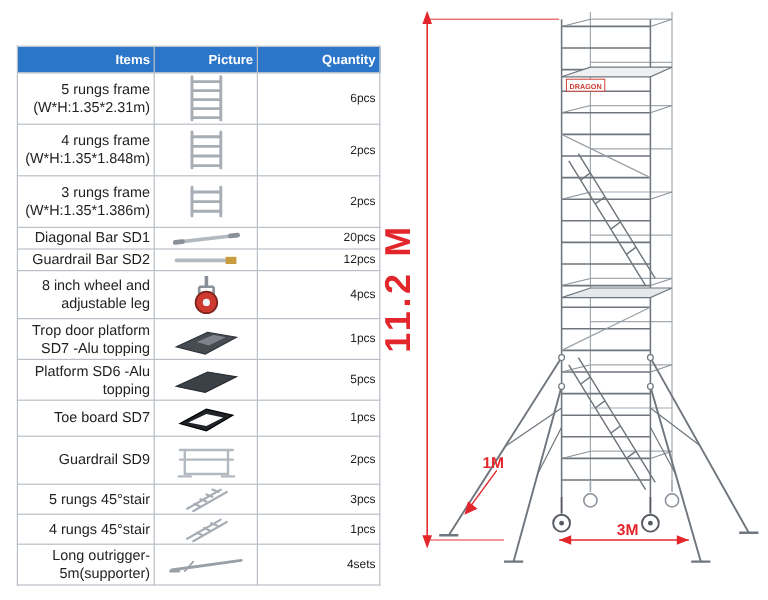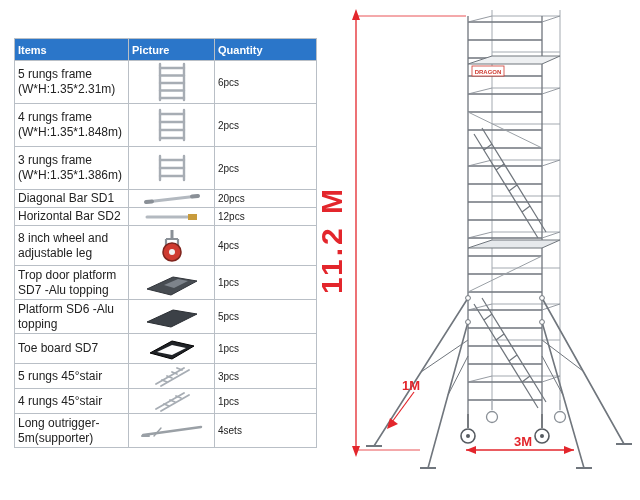--- a/index.html
+++ b/index.html
@@ -1,20 +1,20 @@
 <!DOCTYPE html>
 <html><head>
 <meta charset="utf-8">
 <style>
   html,body{margin:0;padding:0;background:#ffffff;}
   body{width:640px;height:500px;font-family:"Liberation Sans",sans-serif;color:#222;}
   .page{position:relative;width:640px;height:500px;overflow:hidden;background:#fff;}
 
   .spec-table{position:absolute;left:14px;top:38px;width:302px;border-collapse:collapse;table-layout:fixed;}
-  .spec-table th,.spec-table td{border:1px solid #b9bfc6;text-align:left;vertical-align:middle;padding:1px 3px;}
+  .spec-table th,.spec-table td{border:1px solid #b9bfc6;text-align:right;vertical-align:middle;padding:1px 3px;}
   .spec-table th{background:#2b76c9;color:#fff;font-size:11px;font-weight:bold;height:19px;}
   .c-item{font-size:12px;line-height:1.25;}
   .c-qty{font-size:10px;}
   .c-pic svg{display:block;margin:0 auto;}
   .rowA{height:43px;}
   .rowB{height:17px;margin-top:16px;}
   .rowC{height:40px;padding-left:32px;}
   .rowD{height:34px;margin-top:35px;}
   .rowE{height:30px;}
   .rowF{height:22px;}
@@ -87,21 +87,21 @@
         <td class="c-pic">
           <svg width="58" height="12" viewBox="0 0 58 12">
             <path d="M3 9L55 3" stroke="#b3b9c0" stroke-width="3" stroke-linecap="round"></path>
             <path d="M3 9L9 8.4M49 3.6L55 3" stroke="#8a9097" stroke-width="4" stroke-linecap="round"></path>
           </svg>
         </td>
         <td class="c-qty">20pcs</td>
       </tr>
 
       <tr class="rowB">
-        <td class="c-item">Horizontal Bar SD2</td>
+        <td class="c-item">Guardrail Bar SD2</td>
         <td class="c-pic">
           <svg width="56" height="12" viewBox="0 0 56 12">
             <path d="M3 6H45" stroke="#b3b9c0" stroke-width="3" stroke-linecap="round"></path>
             <rect x="44" y="3" width="9" height="6" fill="#c89b3c"></rect>
           </svg>
         </td>
         <td class="c-qty">12pcs</td>
       </tr>
 
       <tr class="rowC">
@@ -142,20 +142,33 @@
         <td class="c-item">Toe board SD7</td>
         <td class="c-pic">
           <svg width="50" height="24" viewBox="0 0 50 24">
             <polygon points="3,16 25,4 47,9 25,22" fill="#1f2226" stroke="#000"></polygon>
             <polygon points="10,15 25,8 39,11 25,18" fill="#fdfdfd"></polygon>
           </svg>
         </td>
         <td class="c-qty">1pcs</td>
       </tr>
 
+      <tr class="rowC">
+        <td class="c-item">Guardrail SD9</td>
+        <td class="c-pic">
+          <svg width="56" height="30" viewBox="0 0 56 30">
+            <g stroke="#b3b9c0" stroke-width="2" fill="none" stroke-linecap="round">
+              <path d="M6 6H50M6 14H50"></path>
+                <path d="M10 6V26M46 6V26M10 26H46"></path>
+                <path d="M5 28H15M41 28H51"></path>
+            </g>
+          </svg>
+        </td>
+        <td class="c-qty">2pcs</td>
+      </tr>
 
       <tr class="rowF">
         <td class="c-item">5 rungs 45°stair</td>
         <td class="c-pic">
           <svg width="38" height="22" viewBox="0 0 38 22">
             <g stroke="#a7adb4" stroke-width="1.8" fill="none" stroke-linecap="round">
               <path d="M3 19L31 3M8 21L36 5"></path>
               <path d="M9 15L14 17M14 11L19 13M19 7L24 9M24 3L29 5"></path>
             </g>
           </svg>

